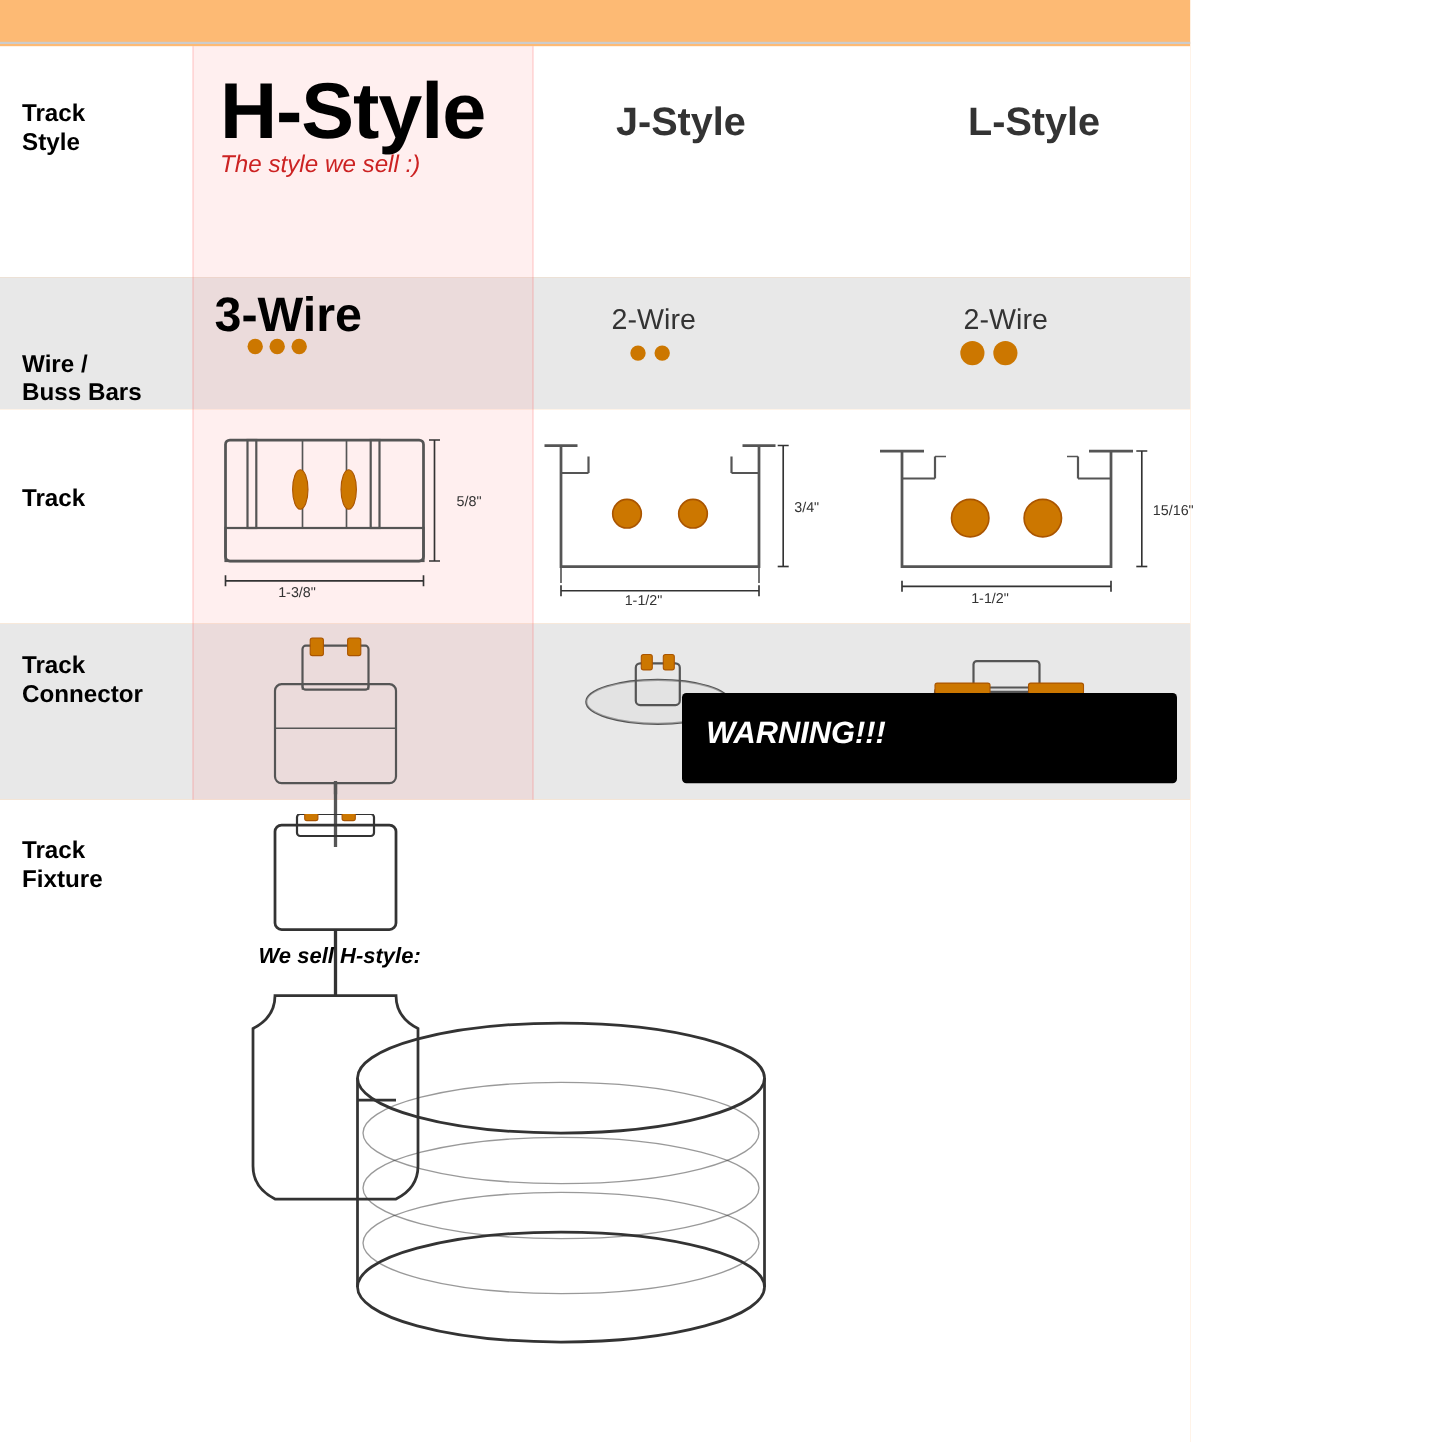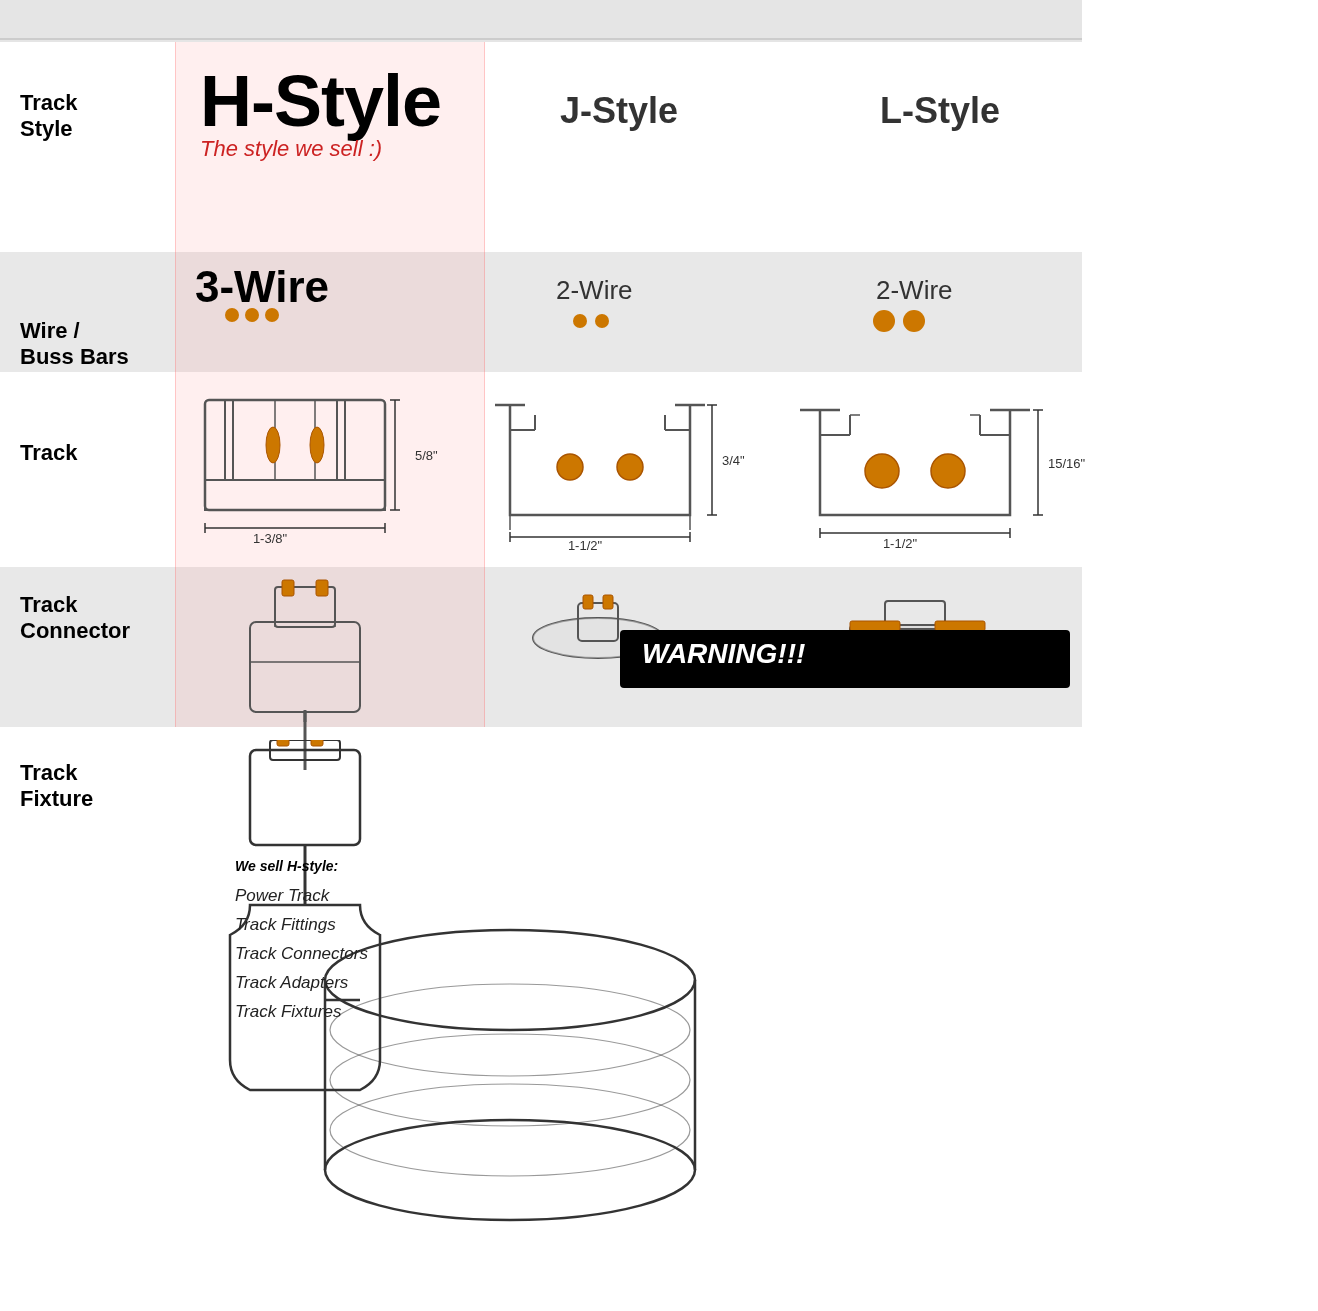--- a/index.html
+++ b/index.html
@@ -9,21 +9,21 @@
       width: 1318px;
       min-height: 1311px;
       position: relative;
       overflow: hidden;
     }
 
     .page-container {
       width: 1082px;
       min-height: 1311px;
       position: relative;
-      background: #e5e5e5;
+      background: #fdba74;
       text-decoration: underline;
     }
 
     
     .top-line {
       position: absolute;
       top: 38px;
       left: 0;
       width: 100%;
       height: 2px;
@@ -256,21 +256,21 @@
     }
 
     
     .warning-box {
       position: absolute;
       top: 630px;
       left: 620px;
       width: 450px;
       background: #000;
       color: #fff;
-      padding: 8px 22px;
+      padding: 20px 22px;
       border-radius: 4px;
     }
 
     .warning-title {
       font-size: 28px;
       font-weight: 900;
       font-style: italic;
       margin-bottom: 10px;
     }
 
@@ -286,21 +286,21 @@
     }
 
     
     .sell-list {
       position: absolute;
       top: 858px;
       left: 235px;
     }
 
     .sell-list-title {
-      font-size: 14px;
+      font-size: 20px;
       font-weight: 900;
       font-style: italic;
       margin-bottom: 8px;
     }
 
     .sell-list-item {
       font-size: 17px;
       font-style: italic;
       color: #222;
       line-height: 1.7;
@@ -524,22 +524,15 @@
       <ellipse cx="360" cy="290" rx="180" ry="46" fill="none" stroke="#333" stroke-width="1.2" opacity="0.5"></ellipse>
       <ellipse cx="360" cy="340" rx="180" ry="46" fill="none" stroke="#333" stroke-width="1.2" opacity="0.5"></ellipse>
       <ellipse cx="360" cy="390" rx="180" ry="46" fill="none" stroke="#333" stroke-width="1.2" opacity="0.5"></ellipse>
 
       <line x1="210" y1="260" x2="175" y2="260" stroke="#333" stroke-width="2.5"></line>
     </svg>
   </div>
 
   <div class="sell-list">
     <div class="sell-list-title">We sell H-style:</div>
-    <div>
-      <div class="sell-list-item">Power Track</div>
-      <div class="sell-list-item">Track Fittings</div>
-      <div class="sell-list-item">Track Connectors</div>
-      <div class="sell-list-item">Track Adapters</div>
-      <div class="sell-list-item">Track Fixtures</div>
-    </div>
   </div>
 
 </div>
 
 </body></html>

